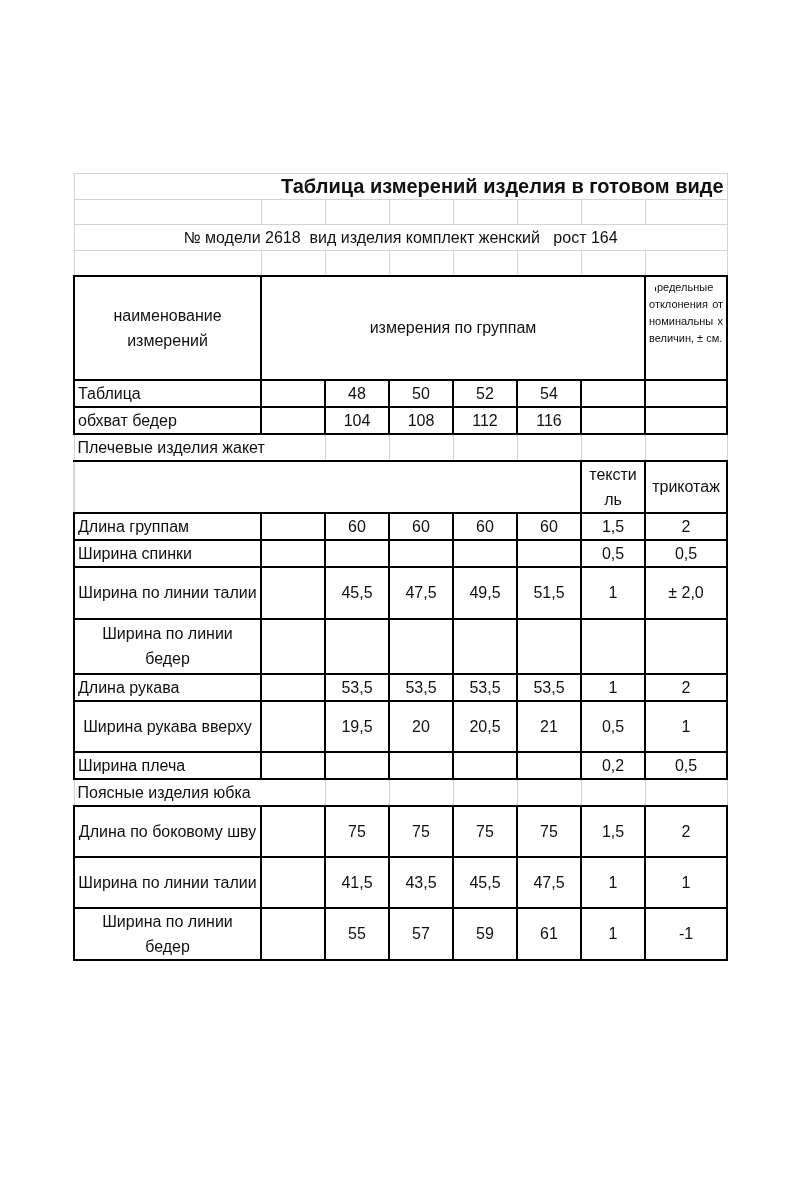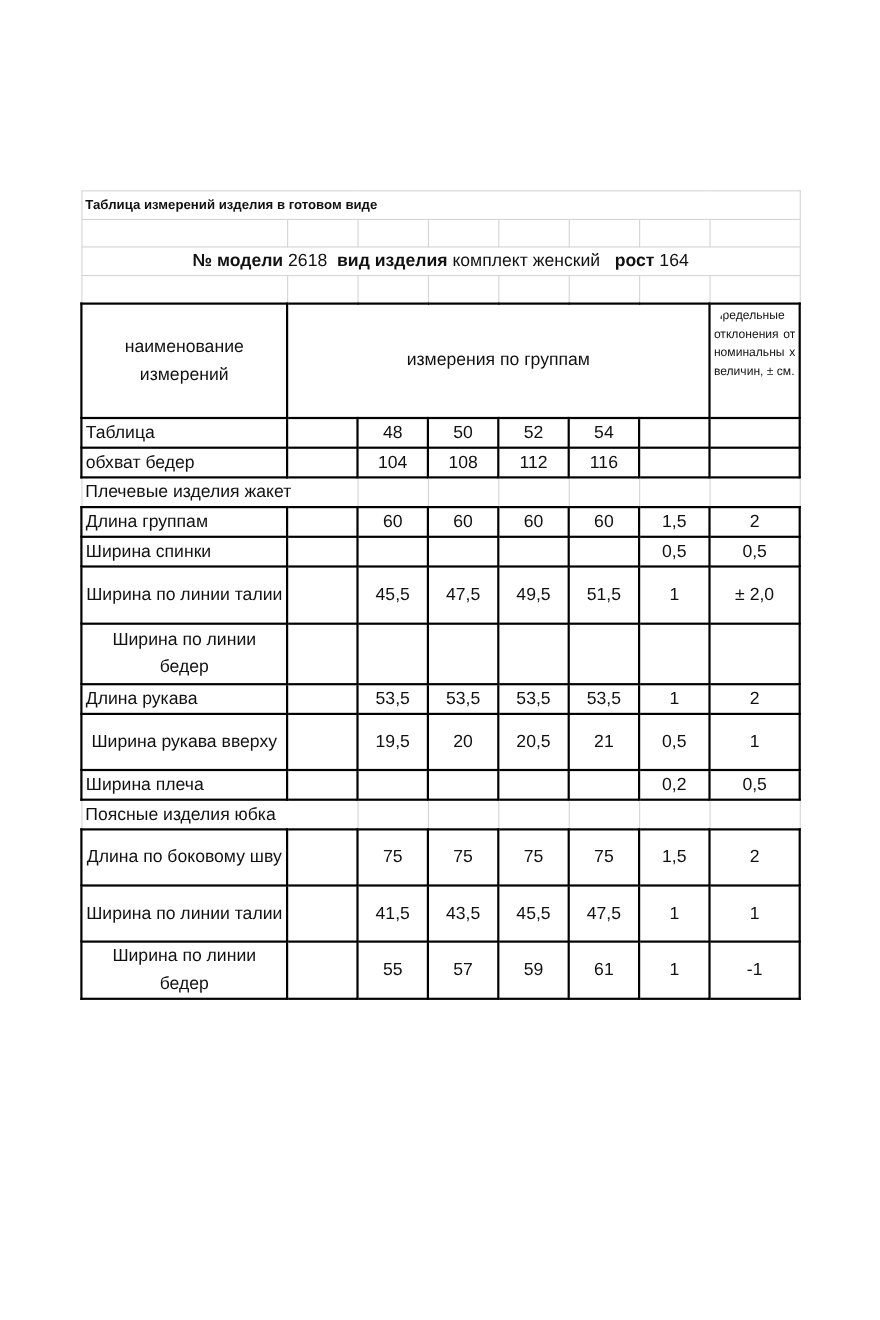--- a/index.html
+++ b/index.html
@@ -5,23 +5,23 @@
   html, body { margin: 0; padding: 0; background: #ffffff; }
   body { width: 800px; height: 1200px; position: relative; overflow: hidden;
          font-family: "Liberation Sans", "DejaVu Sans", sans-serif; color: #111; }
   .sheet { position: absolute; left: 73px; top: 173px; width: 653px; }
   table { border-collapse: collapse; table-layout: fixed; width: 653px; }
   td { padding: 0 3px; font-size: 16px; line-height: 25px; vertical-align: middle;
        border: 1px solid #d4d4d4; overflow: hidden; white-space: nowrap; }
   td.b { border: 2px solid #000; }
   td.c { text-align: center; }
   td.wrap { white-space: normal; line-height: 25px; text-align: center; }
-  .title-cell { text-align: left; font-weight: bold; font-size: 12px; }
+  .title-cell { text-align: right; font-weight: bold; font-size: 20px; }
   .model-line { text-align: center; font-size: 16px; }
-  .model-line b { font-weight: bold; }
+  .model-line b { font-weight: normal; }
   .tolerance-head { font-size: 11px; line-height: 17px; white-space: normal; vertical-align: top;
                     padding: 2px 3px; text-align: justify; border-radius: 32px; }
   .section { font-weight: normal; }
   .sub-head { font-size: 16px; }
 </style>
 </head>
 <body>
 
 <div class="sheet">
 <table>
@@ -100,20 +100,25 @@
 
   <tr style="height:26px">
     <td colspan="2" class="section">Плечевые изделия жакет</td>
     <td></td>
           <td></td>
           <td></td>
     <td></td>
           <td></td>
           <td></td>
   </tr>
+  <tr style="height:52px">
+    <td colspan="6" class="b" style="border-left-color:#d4d4d4"></td>
+    <td class="b c wrap sub-head">тексти ль</td>
+    <td class="b c sub-head">трикотаж</td>
+  </tr>
 
   <tr style="height:26px">
     <td class="b">Длина группам</td>
           <td class="b"></td>
     <td class="b c">60</td>
           <td class="b c">60</td>
     <td class="b c">60</td>
           <td class="b c">60</td>
     <td class="b c">1,5</td>
           <td class="b c">2</td>

